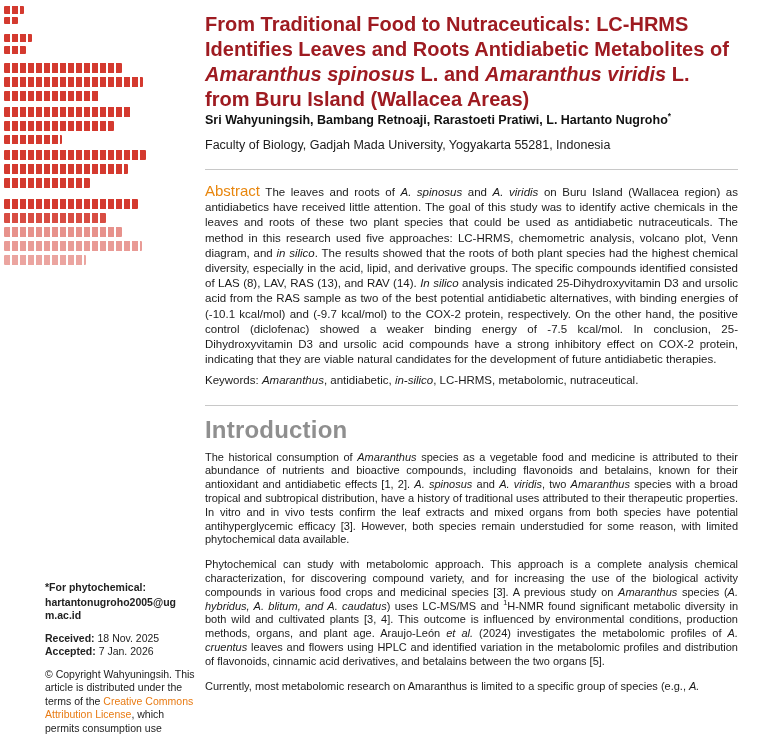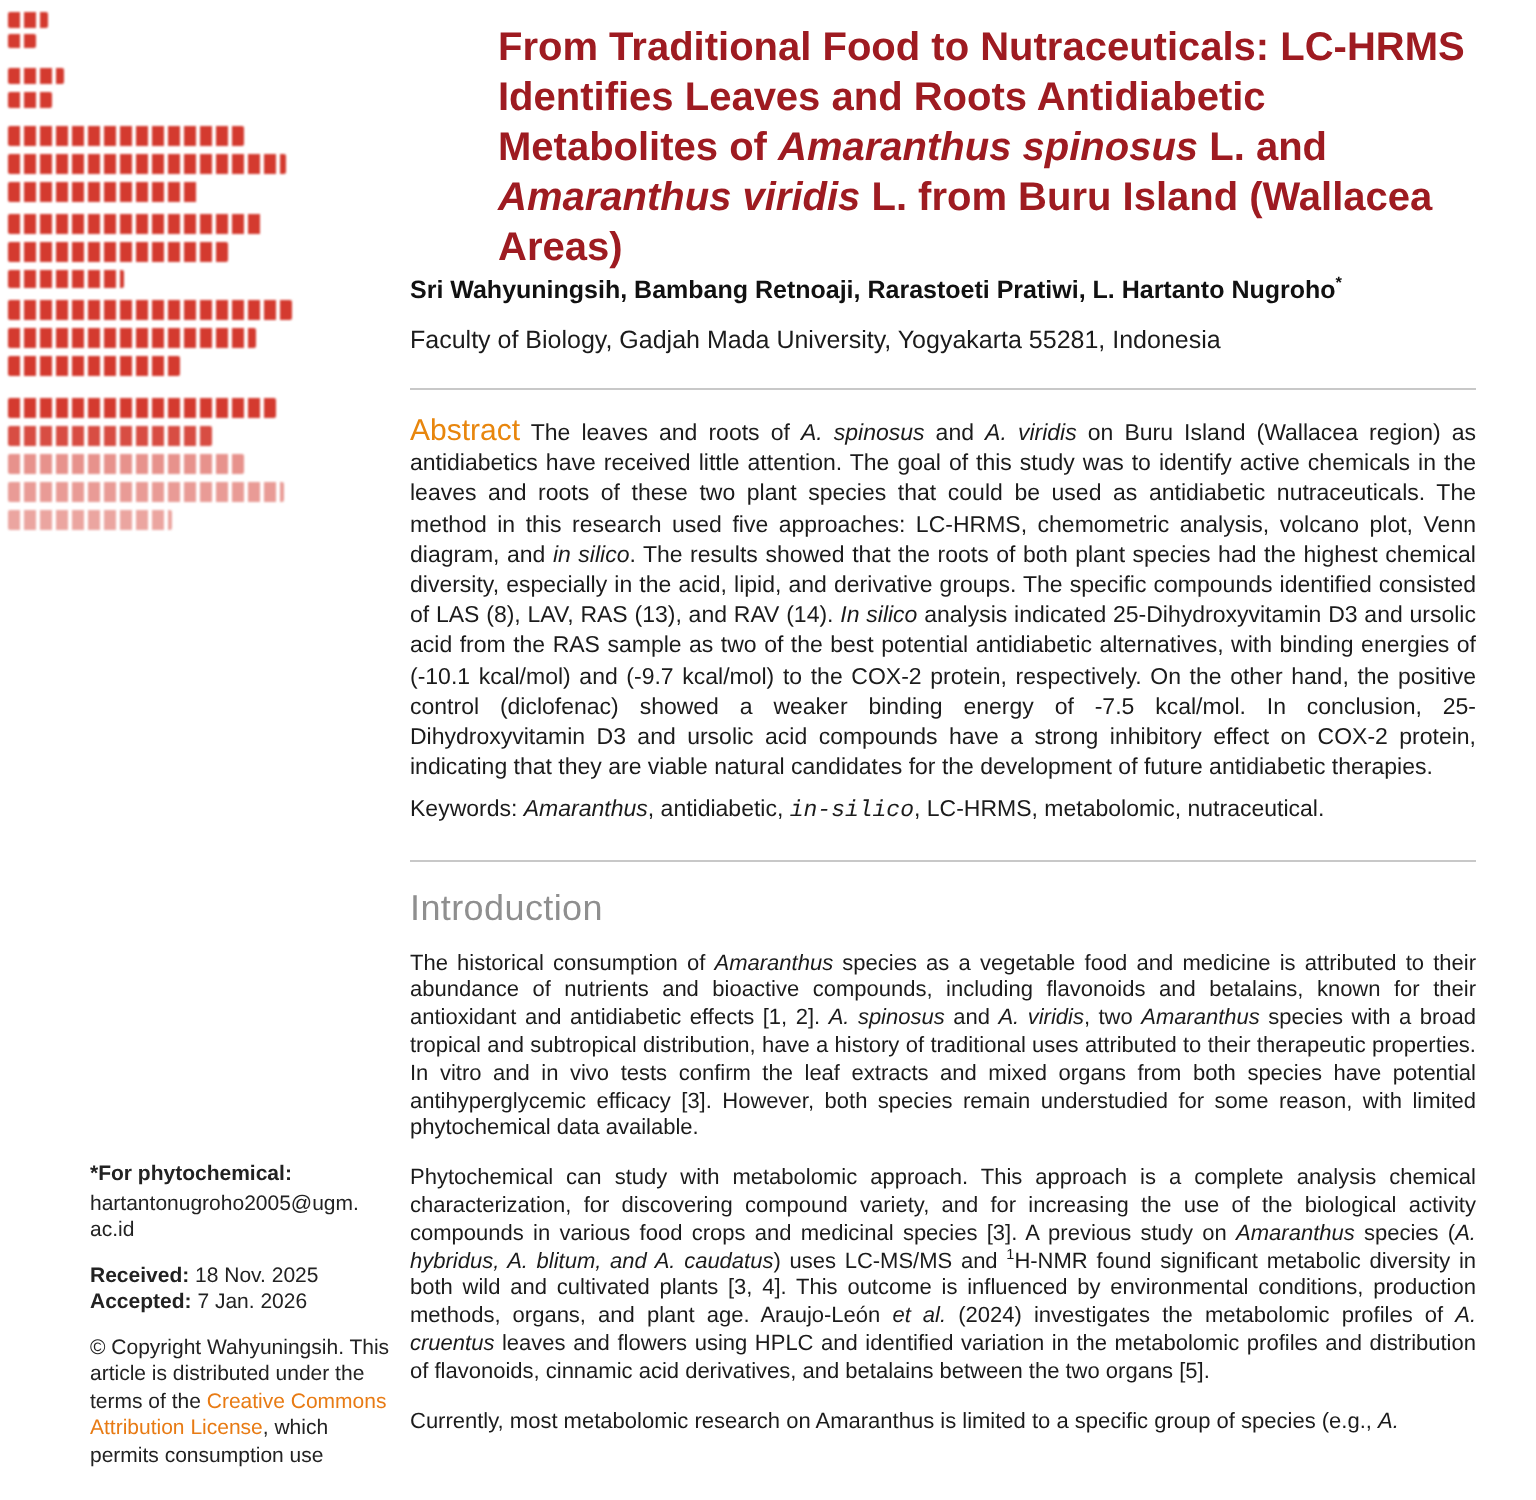--- a/index.html
+++ b/index.html
@@ -16,35 +16,35 @@
   .branding { position:absolute; left:0; top:0; width:200px; height:290px; }
   .frag {
     position:absolute; left:4px; border-radius:1px;
     background:repeating-linear-gradient(90deg, var(--branding_red,#d43a2f) 0 6px, transparent 6px 8px);
     filter:blur(0.5px);
   }
 
   
   .side-notes { position:absolute; left:45px; top:581px; width:152px; font-size:10.5px; line-height:13.5px; color:#222; }
   .side-notes p { margin:0; }
-  .side-notes .email { width:136px; word-break:break-all; margin-top:1px; }
+  .side-notes .email { width:136px; word-break:break-all; margin-top:1px;font-weight:bold; }
   .side-notes .gap-top { margin-top:9px; }
   .link-orange { color:var(--link_orange,#e87b14); }
 
   
   .main { position:absolute; left:205px; top:0; width:533px; padding-top:6px; }
-  .title { color:var(--title_red,#9e1b21); font-size:20px; line-height:25px; font-weight:700; margin-top:6px;margin-left:44px; }
+  .title { color:var(--title_red,#9e1b21); font-size:20px; line-height:25px; font-weight:700; margin-top:6px; }
   .authors { font-size:12.5px; font-weight:700; line-height:16px; color:#111; }
   .affiliation { font-size:12.5px; line-height:16px; margin-top:9px; }
   hr.rule { border:none; border-top:1px solid var(--rule_gray,#c8c8c8); margin-top:16px; }
   .para { text-align:justify; }
   .abstract-para { margin-top:13px; font-size:11.5px; line-height:15.2px; }
   .abstract-label { color:var(--accent_orange,#e8860d); font-size:15px; line-height:1; }
   .keywords { margin-top:6px; font-size:11.5px; line-height:15.2px; }
-  .section-heading { margin-top:13px; color:var(--heading_gray,#8f8f8f); font-size:18px; line-height:21px; font-weight:400; letter-spacing:0.2px; }
+  .section-heading { margin-top:13px; color:var(--heading_gray,#8f8f8f); font-size:24px; line-height:21px; font-weight:700; letter-spacing:0.2px; }
   .intro-para { margin-top:11px; font-size:11px; line-height:13.8px; }
   sup { line-height:0; font-size:0.66em; }
 </style>
 </head>
 <body>
 
 <div class="page">
 
   <aside>
     <div class="branding">
@@ -78,21 +78,21 @@
   </aside>
 
   <main class="main">
     <h1 class="title"><span>From Traditional Food to Nutraceuticals: LC-HRMS Identifies Leaves and Roots Antidiabetic Metabolites of </span><span style="font-style: italic;">Amaranthus spinosus</span><span> L. and </span><span style="font-style: italic;">Amaranthus viridis</span><span> L. from Buru Island (Wallacea Areas)</span></h1>
     <p class="authors"><span style="font-weight: bold;">Sri Wahyuningsih, Bambang Retnoaji, Rarastoeti Pratiwi, L. Hartanto Nugroho</span><sup style="font-weight: bold;">*</sup></p>
     <p class="affiliation">Faculty of Biology, Gadjah Mada University, Yogyakarta 55281, Indonesia</p>
 
     <hr class="rule">
 
     <p class="para abstract-para"><span class="abstract-label">Abstract</span><span> The leaves and roots of </span><span style="font-style: italic;">A. spinosus</span><span> and </span><span style="font-style: italic;">A. viridis</span><span> on Buru Island (Wallacea region) as antidiabetics have received little attention. The goal of this study was to identify active chemicals in the leaves and roots of these two plant species that could be used as antidiabetic nutraceuticals. The method in this research used five approaches: LC-HRMS, chemometric analysis, volcano plot, Venn diagram, and </span><span style="font-style: italic;">in silico</span><span>. The results showed that the roots of both plant species had the highest chemical diversity, especially in the acid, lipid, and derivative groups. The specific compounds identified consisted of LAS (8), LAV, RAS (13), and RAV (14). </span><span style="font-style: italic;">In silico</span><span> analysis indicated 25-Dihydroxyvitamin D3 and ursolic acid from the RAS sample as two of the best potential antidiabetic alternatives, with binding energies of (-10.1 kcal/mol) and (-9.7 kcal/mol) to the COX-2 protein, respectively. On the other hand, the positive control (diclofenac) showed a weaker binding energy of -7.5 kcal/mol. In conclusion, 25-Dihydroxyvitamin D3 and ursolic acid compounds have a strong inhibitory effect on COX-2 protein, indicating that they are viable natural candidates for the development of future antidiabetic therapies.</span></p>
-    <p class="para keywords"><span>Keywords: </span><span style="font-style: italic;">Amaranthus</span><span>, antidiabetic, </span><span style="font-style: italic; font-family: Liberation Mono, monospace;">in-silico</span><span>, LC-HRMS, metabolomic, nutraceutical.</span></p>
+    <p class="para keywords"><span>Keywords: </span><span style="font-style: italic;">Amaranthus</span><span>, antidiabetic, </span><span style="font-style: italic;">in-silico</span><span>, LC-HRMS, metabolomic, nutraceutical.</span></p>
 
     <hr class="rule">
 
     <h2 class="section-heading">Introduction</h2>
     <p class="para intro-para"><span>The historical consumption of </span><span style="font-style: italic;">Amaranthus</span><span> species as a vegetable food and medicine is attributed to their abundance of nutrients and bioactive compounds, including flavonoids and betalains, known for their antioxidant and antidiabetic effects [1, 2]. </span><span style="font-style: italic;">A. spinosus</span><span> and </span><span style="font-style: italic;">A. viridis</span><span>, two </span><span style="font-style: italic;">Amaranthus</span><span> species with a broad tropical and subtropical distribution, have a history of traditional uses attributed to their therapeutic properties. In vitro and in vivo tests confirm the leaf extracts and mixed organs from both species have potential antihyperglycemic efficacy [3]. However, both species remain understudied for some reason, with limited phytochemical data available.</span></p>
     <p class="para intro-para"><span>Phytochemical can study with metabolomic approach. This approach is a complete analysis chemical characterization, for discovering compound variety, and for increasing the use of the biological activity compounds in various food crops and medicinal species [3]. A previous study on </span><span style="font-style: italic;">Amaranthus</span><span> species (</span><span style="font-style: italic;">A. hybridus, A. blitum, and A. caudatus</span><span>) uses LC-MS/MS and </span><sup>1</sup><span>H-NMR found significant metabolic diversity in both wild and cultivated plants [3, 4]. This outcome is influenced by environmental conditions, production methods, organs, and plant age. Araujo-León </span><span style="font-style: italic;">et al.</span><span> (2024) investigates the metabolomic profiles of </span><span style="font-style: italic;">A. cruentus</span><span> leaves and flowers using HPLC and identified variation in the metabolomic profiles and distribution of flavonoids, cinnamic acid derivatives, and betalains between the two organs [5].</span></p>
     <p class="para intro-para"><span>Currently, most metabolomic research on Amaranthus is limited to a specific group of species (e.g., </span><span style="font-style: italic;">A.</span></p>
   </main>
 
 </div>

